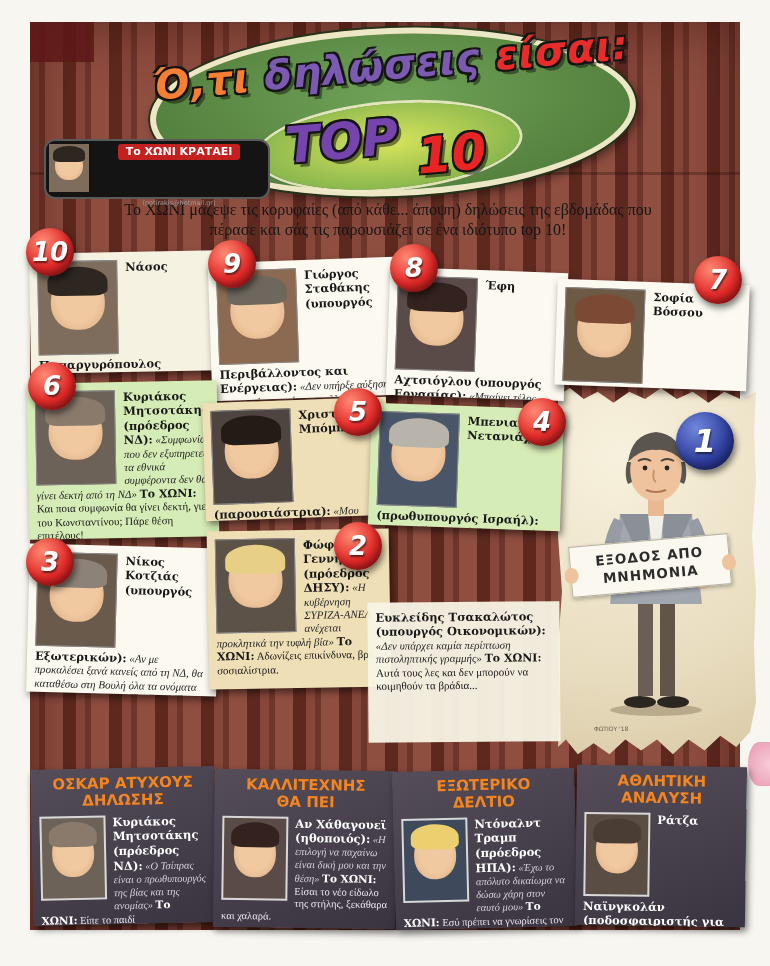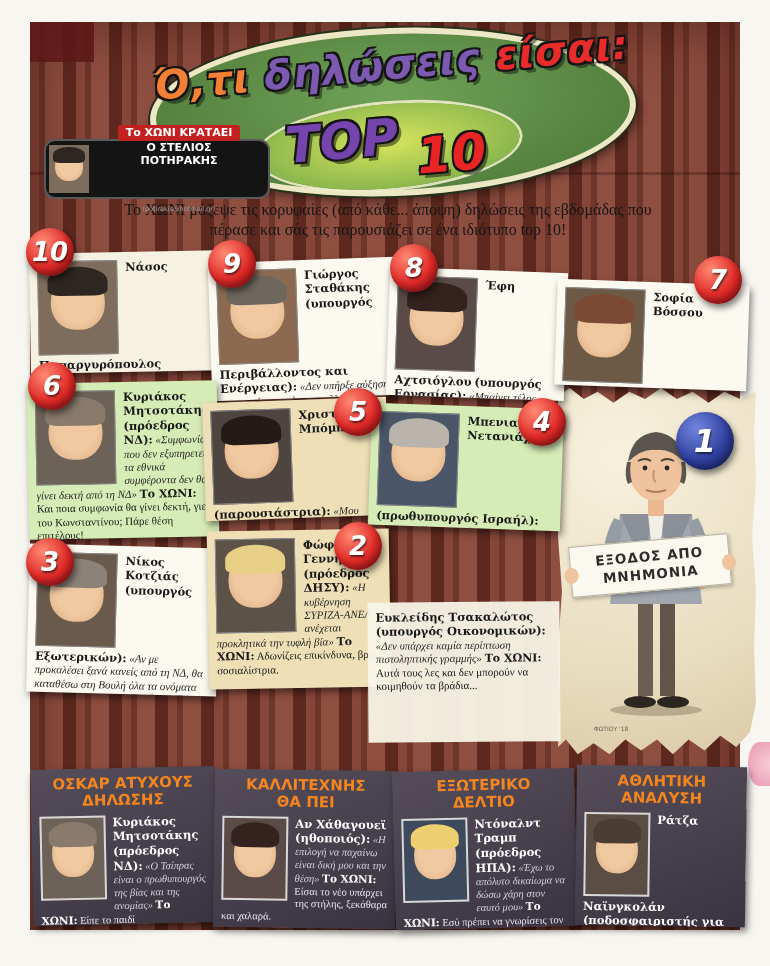--- a/index.html
+++ b/index.html
@@ -27,21 +27,21 @@
     width:262px;height:84px;}
   .badge-oval{position:absolute;inset:0;border-radius:50%;
     background:radial-gradient(ellipse at 50% 45%,#d8e45c,#8cb84e 70%,#6ea03e);
     box-shadow:0 0 0 3px rgba(240,236,200,.9);}
   .lg-top,.lg-10{position:absolute;font-family:"DejaVu Sans",sans-serif;font-weight:900;font-style:italic;
     font-size:50px;text-shadow:-2px -2px 0 #151515,2px -2px 0 #151515,-2px 2px 0 #151515,2px 2px 0 #151515,4px 5px 0 rgba(10,10,10,.5);}
   .lg-top{left:28px;top:4px;color:#7544ac;}
   .lg-10{left:158px;top:26px;color:#e82424;}
   
   .byline{position:absolute;left:44px;top:139px;width:226px;height:60px;background:#141414;
-    border:2px solid #5a5a5a;border-radius:11px;display:flex;padding:3px;box-sizing:border-box;z-index:6;align-items:center;}
+    border:2px solid #5a5a5a;border-radius:11px;display:flex;padding:3px;box-sizing:border-box;z-index:6;}
   .byl-photo{width:40px;height:48px;flex:none;margin-right:4px;}
   .byl-r{flex:1;display:flex;flex-direction:column;align-items:center;}
   .byl-banner{background:#c32020;color:#fff;font:bold 11px/1.3 "DejaVu Sans",sans-serif;
     padding:1px 8px;border-radius:3px;margin-bottom:1px;white-space:nowrap;}
   .byl-name{color:#fff;font:bold 11px/1.15 "DejaVu Sans",sans-serif;text-align:center;width:130px;}
   .byl-mail{color:#9a9a9a;font:6.5px "DejaVu Sans",sans-serif;margin-top:38px;}
   
   .intro{position:absolute;left:100px;top:200px;width:576px;text-align:center;
     font:16px/1.25 "Liberation Serif",serif;color:#161616;}
   
@@ -137,21 +137,20 @@
       <div class="badge-oval"></div>
       <span class="lg-top">TOP</span>
       <span class="lg-10">10</span>
     </div>
   </div>
 
   <div class="byline">
     <div class="photo ph-dark byl-photo"></div>
     <div class="byl-r">
       <div class="byl-banner">Το ΧΩΝΙ ΚΡΑΤΑΕΙ</div>
-      <div class="byl-name">Ο ΣΤΕΛΙΟΣ ΠΟΤΗΡΑΚΗΣ</div>
       <div class="byl-mail">(potirakis@hotmail.gr)</div>
     </div>
   </div>
 
   <div class="intro">Το ΧΩΝΙ μάζεψε τις κορυφαίες (από κάθε... άποψη) δηλώσεις της εβδομάδας που πέρασε και σάς τις παρουσιάζει σε ένα ιδιότυπο top 10!</div>
 
   <div class="ball b10">10</div>
   <div class="ball b9">9</div>
   <div class="ball b8">8</div>
   <div class="ball b7">7</div>
@@ -301,21 +300,21 @@
   <div class="slab s2">
     <div class="slab-h">
       <div>ΚΑΛΛΙΤΕΧΝΗΣ</div>
       <div>ΘΑ ΠΕΙ</div>
     </div>
     <div class="photo ph-fdark"></div>
     <span class="nm">Αν Χάθαγουεϊ</span>
     <span class="nm">(ηθοποιός):</span>
     <span class="qt">«Η επιλογή να παχαίνω είναι δική μου και την θέση»</span>
     <span class="xl">Το ΧΩΝΙ:</span>
-    <span class="xr">Είσαι το νέο υπάρχει της στήλης, ξεκάθαρα και χαλαρά.</span>
+    <span class="xr">Είσαι το νέο είδωλο της στήλης, ξεκάθαρα και χαλαρά.</span>
   </div>
 
   <div class="slab s3">
     <div class="slab-h">
       <div>ΕΞΩΤΕΡΙΚΟ</div>
       <div>ΔΕΛΤΙΟ</div>
     </div>
     <div class="photo ph-blond"></div>
     <span class="nm">Ντόναλντ Τραμπ</span>
     <span class="nm">(πρόεδρος ΗΠΑ):</span>

